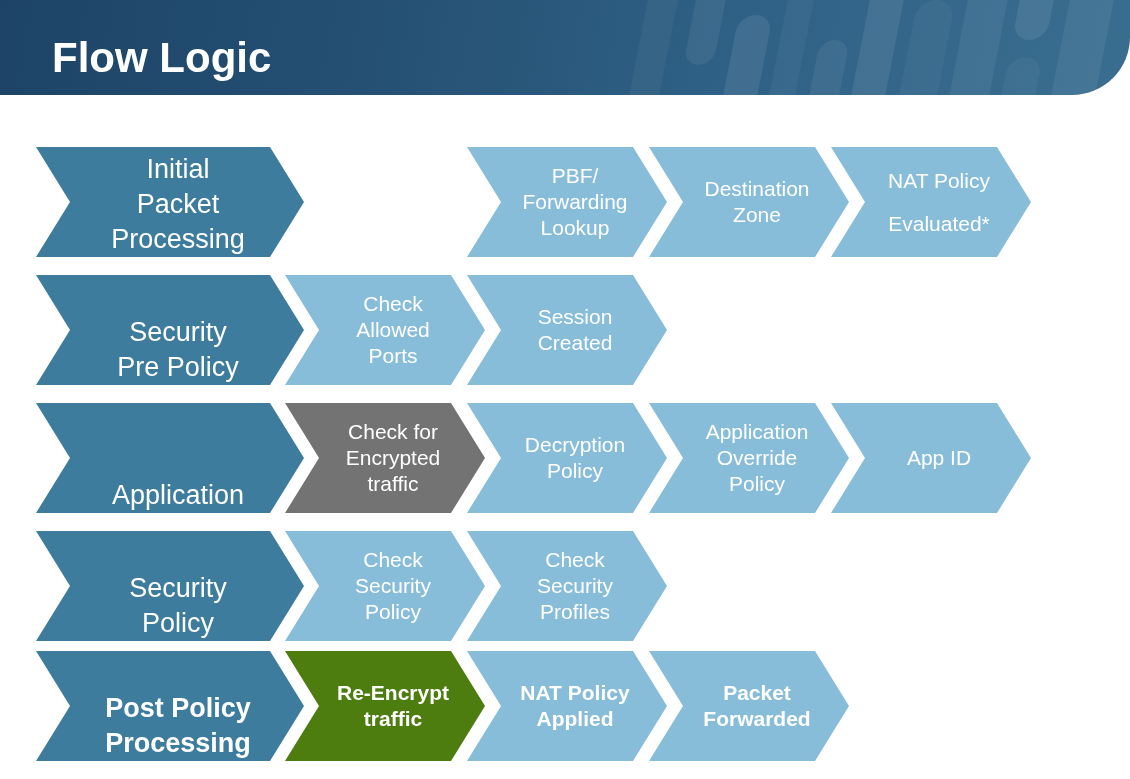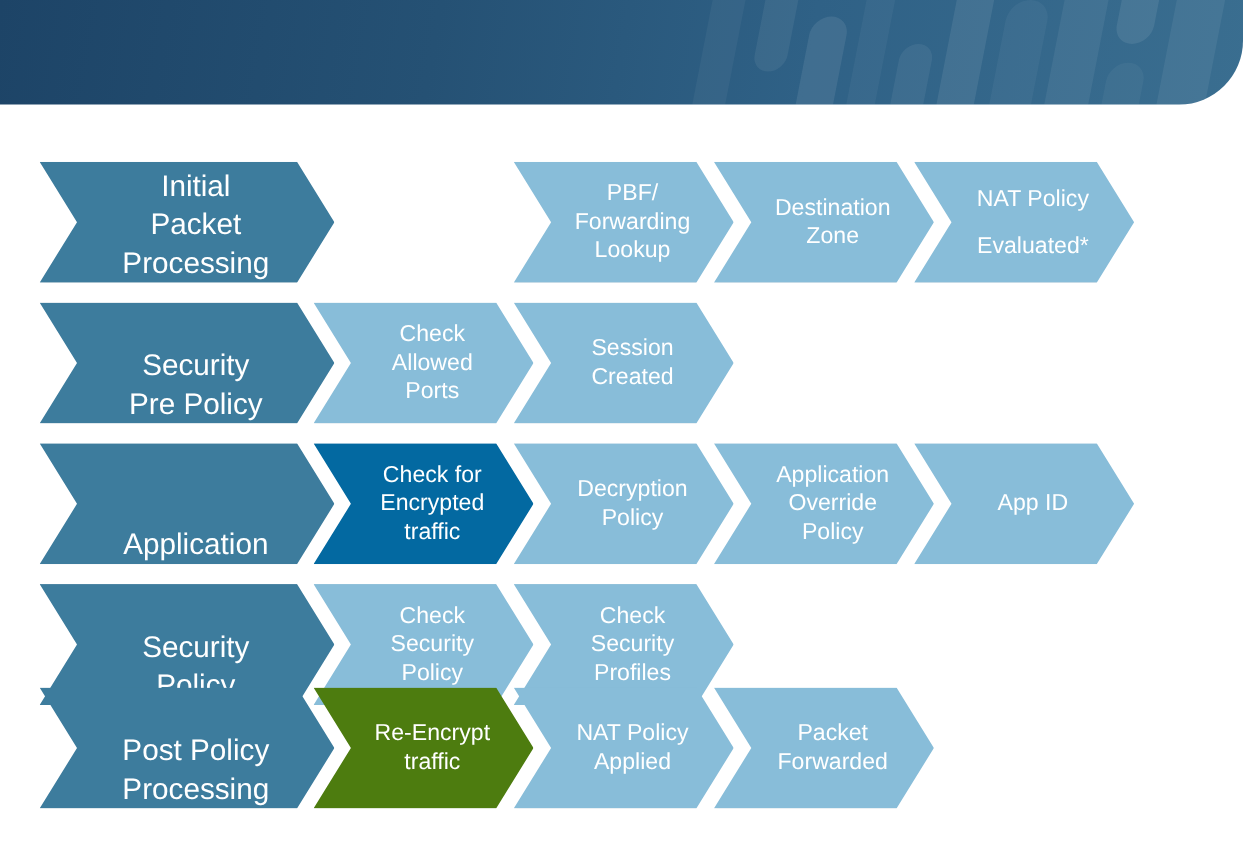--- a/index.html
+++ b/index.html
@@ -113,20 +113,21 @@
       <div class="bar" style="left: 104px; top: 70px; width: 34px; height: 130px; background: rgba(255, 255, 255, 0.082);"></div>
       <div class="bar" style="left: 150px; top: 30px; width: 26px; height: 170px; background: rgba(255, 255, 255, 0.043);"></div>
       <div class="bar" style="left: 190px; top: 95px; width: 30px; height: 105px; background: rgba(255, 255, 255, 0.063);"></div>
       <div class="bar" style="left: 232px; top: 10px; width: 34px; height: 190px; background: rgba(255, 255, 255, 0.082);"></div>
       <div class="bar" style="left: 280px; top: 55px; width: 38px; height: 150px; background: rgba(255, 255, 255, 0.043);"></div>
       <div class="bar" style="left: 330px; top: 0px; width: 40px; height: 175px; background: rgba(255, 255, 255, 0.063);"></div>
       <div class="bar" style="left: 382px; top: 0px; width: 34px; height: 95px; background: rgba(255, 255, 255, 0.082);"></div>
       <div class="bar" style="left: 382px; top: 112px; width: 34px; height: 95px; background: rgba(255, 255, 255, 0.043);"></div>
       <div class="bar" style="left: 432px; top: 20px; width: 44px; height: 160px; background: rgba(255, 255, 255, 0.063);"></div>
     </div>
+  <div id="page-title">Flow Logic</div>
 </div>
 
 <div id="flow">
     <div class="flow-row" style="top: 147px;">
       <div class="chev head" style="left: 36px; width: 268px; background: rgb(61, 124, 157);">
         <span class="chev-label">Initial
 Packet
 Processing</span>
       </div>
       <div class="chev step" style="left: 467px; width: 200px; background: rgb(136, 189, 217); z-index: 3;">
@@ -155,21 +156,21 @@
       </div>
       <div class="chev step" style="left: 467px; width: 200px; background: rgb(136, 189, 217); z-index: 3; justify-content: center;">
         <span class="chev-label">Session
 Created</span>
       </div>
     </div>
     <div class="flow-row" style="top: 403px;">
       <div class="chev head" style="left: 36px; width: 268px; background: rgb(61, 124, 157);">
         <span class="chev-label">Application</span>
       </div>
-      <div class="chev step" style="left: 285px; width: 200px; background: #0369a1; z-index: 4;">
+      <div class="chev step" style="left: 285px; width: 200px; background: #737373; z-index: 4;">
         <span class="chev-label">Check for
 Encrypted
 traffic</span>
       </div>
       <div class="chev step" style="left: 467px; width: 200px; background: rgb(136, 189, 217); z-index: 3;">
         <span class="chev-label">Decryption
 Policy</span>
       </div>
       <div class="chev step" style="left: 649px; width: 200px; background: rgb(136, 189, 217); z-index: 2;">
         <span class="chev-label">Application
@@ -189,21 +190,21 @@
         <span class="chev-label">Check
 Security
 Policy</span>
       </div>
       <div class="chev step" style="left: 467px; width: 200px; background: rgb(136, 189, 217); z-index: 3;">
         <span class="chev-label">Check
 Security
 Profiles</span>
       </div>
     </div>
-    <div class="flow-row" style="top: 625px;">
+    <div class="flow-row" style="top: 651px; font-weight: bold;">
       <div class="chev head" style="left: 36px; width: 268px; background: rgb(61, 124, 157);">
         <span class="chev-label">Post Policy
 Processing</span>
       </div>
       <div class="chev step" style="left: 285px; width: 200px; background: #4d7c0f; z-index: 4;">
         <span class="chev-label">Re-Encrypt
 traffic</span>
       </div>
       <div class="chev step" style="left: 467px; width: 200px; background: rgb(136, 189, 217); z-index: 3;">
         <span class="chev-label">NAT Policy

